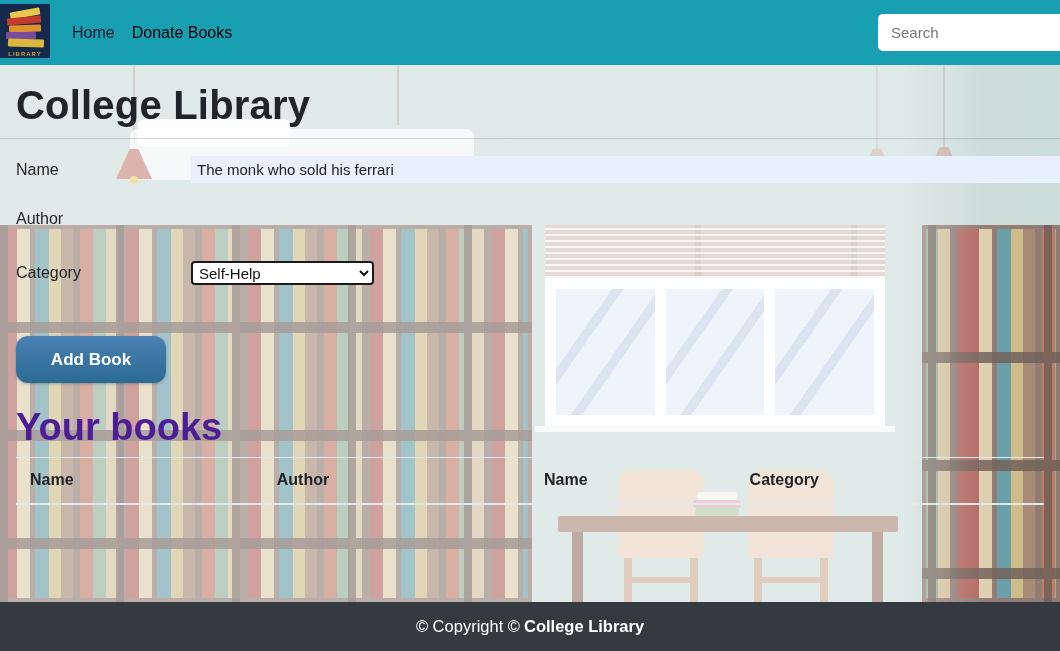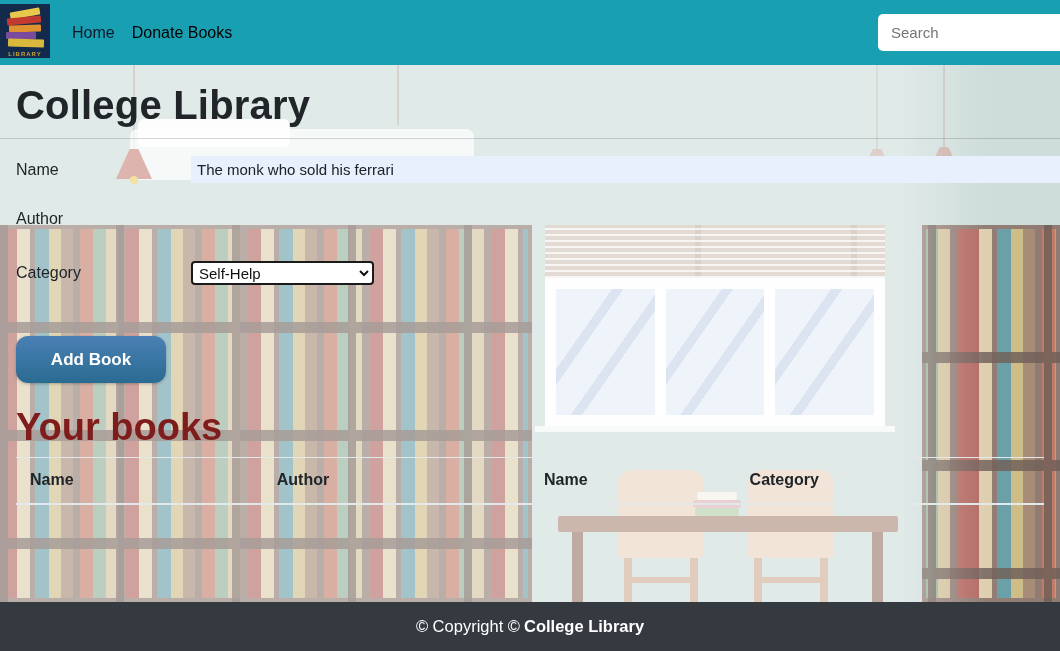--- a/index.html
+++ b/index.html
@@ -142,21 +142,21 @@
   .add-btn {
     display:block; margin:51px 0 0 16px;
     width:150px; height:47px;
     border:none; border-radius:12px;
     background: linear-gradient(180deg, #4a80b4 0%, #2a6b92 100%);
     color:#fff; font-family:inherit; font-size:17px; font-weight:600;
     cursor:pointer; box-shadow: 0 1px 3px rgba(0,0,0,.25);
   }
   .books-heading {
     margin:22px 0 0 16px; font-size:38px; line-height:44px;
-    font-weight:700; color:#7f1d1d;
+    font-weight:700; color:#4c1d95;
   }
   .books-table {
     width:1028px; margin:8px 16px 0 16px; border-collapse:collapse;
   }
   .books-table thead tr { border-top:1px solid #e3e9ea; }
   .books-table th {
     text-align:left; font-size:16px; font-weight:700; color:#212529;
     padding:13px 12px 14px 14px; border-bottom:2px solid #e3e9ea;
   }
   .col-name{width:24%} .col-author{width:26%} .col-type{width:20%} .col-category{width:30%}

